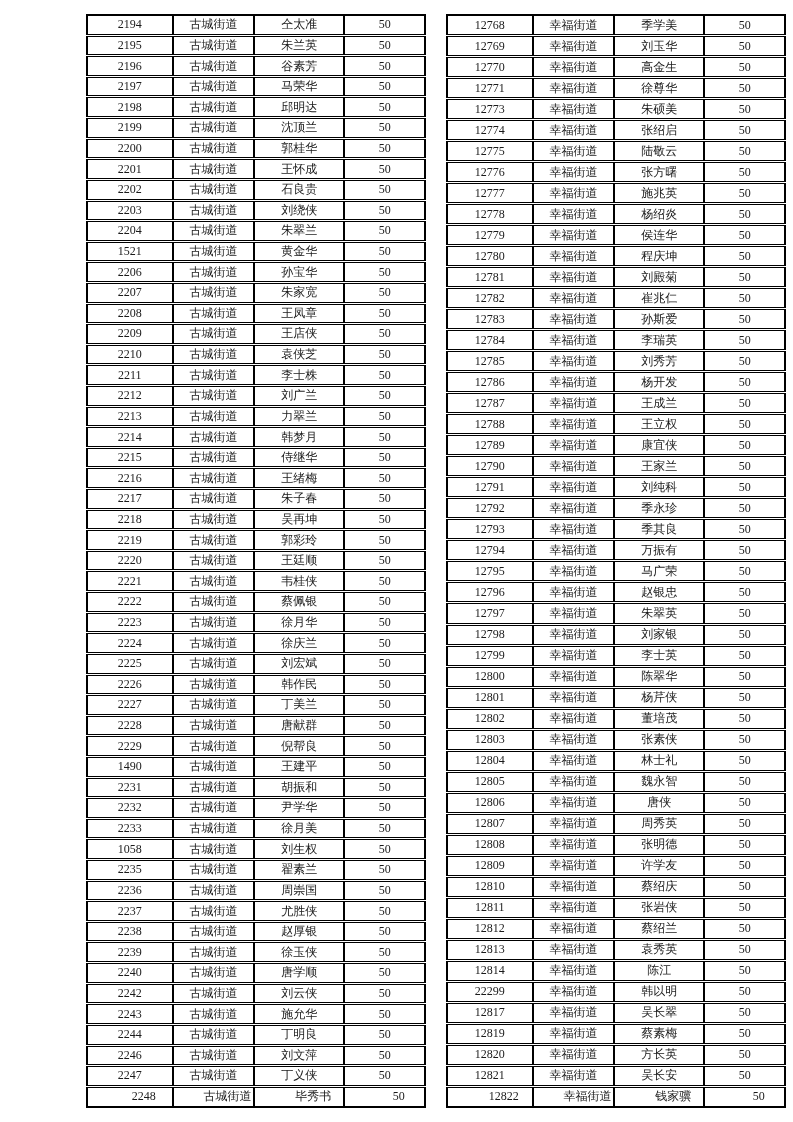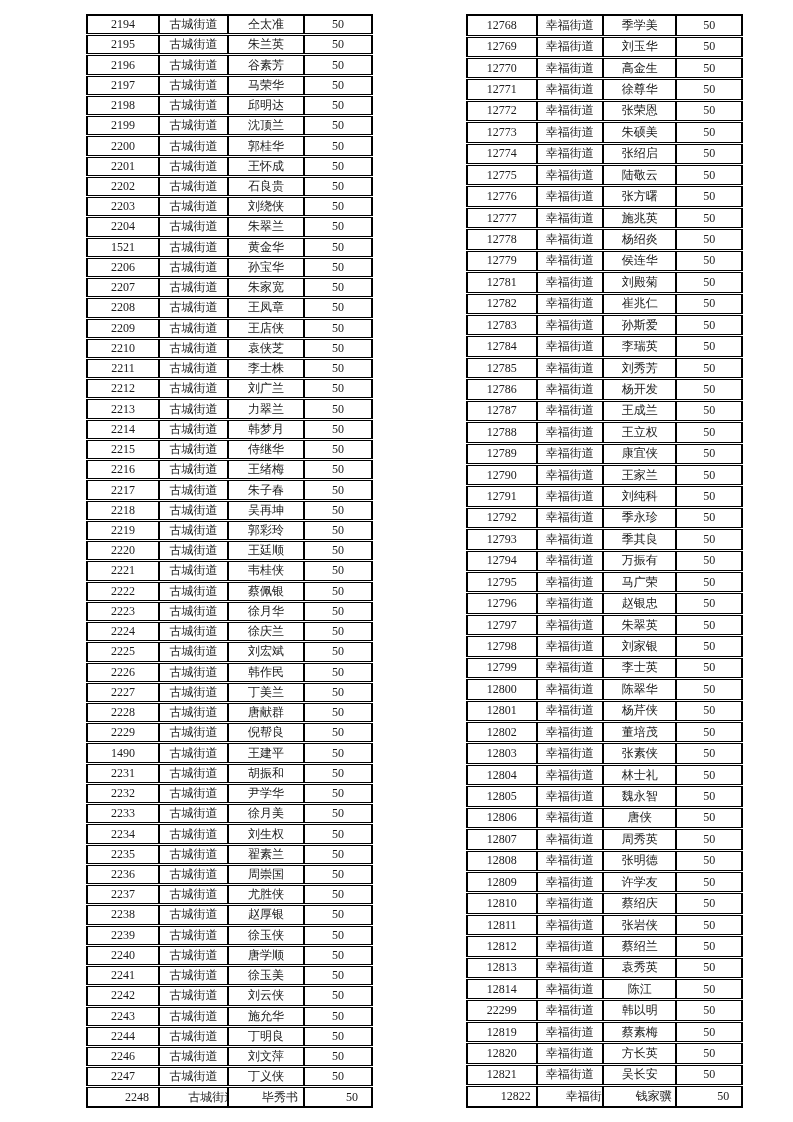--- a/index.html
+++ b/index.html
@@ -16,22 +16,22 @@
     overflow: hidden;
   }
   table.roster {
     position: absolute;
     top: 13px;
     height: 1096px;
     border-collapse: separate;
     border-spacing: 0 1px;
     table-layout: fixed;
   }
-  table.roster.left  { left: 86px;  width: 287px; }
-  table.roster.right { left: 466px; width: 277px; }
+  table.roster.left  { left: 86px;  width: 340px; }
+  table.roster.right { left: 446px; width: 340px; }
   table.roster td {
     border: 1px solid #000000;
     text-align: center;
     vertical-align: middle;
     font-size: 12px;
     color: #1a1a1a;
     padding: 0;
     white-space: nowrap;
     overflow: hidden;
     background: #ffffff;
@@ -292,21 +292,21 @@
           <td>尹学华</td>
           <td>50</td>
         </tr>
         <tr>
           <td>2233</td>
           <td>古城街道</td>
           <td>徐月美</td>
           <td>50</td>
         </tr>
         <tr>
-          <td>2234</td>
+          <td>1058</td>
           <td>古城街道</td>
           <td>刘生权</td>
           <td>50</td>
         </tr>
         <tr>
           <td>2235</td>
           <td>古城街道</td>
           <td>翟素兰</td>
           <td>50</td>
         </tr>
@@ -331,26 +331,20 @@
         <tr>
           <td>2239</td>
           <td>古城街道</td>
           <td>徐玉侠</td>
           <td>50</td>
         </tr>
         <tr>
           <td>2240</td>
           <td>古城街道</td>
           <td>唐学顺</td>
-          <td>50</td>
-        </tr>
-        <tr>
-          <td>2241</td>
-          <td>古城街道</td>
-          <td>徐玉美</td>
           <td>50</td>
         </tr>
         <tr>
           <td>2242</td>
           <td>古城街道</td>
           <td>刘云侠</td>
           <td>50</td>
         </tr>
         <tr>
           <td>2243</td>
@@ -411,26 +405,20 @@
           <td>高金生</td>
           <td>50</td>
         </tr>
         <tr>
           <td>12771</td>
           <td>幸福街道</td>
           <td>徐尊华</td>
           <td>50</td>
         </tr>
         <tr>
-          <td>12772</td>
-          <td>幸福街道</td>
-          <td>张荣恩</td>
-          <td>50</td>
-        </tr>
-        <tr>
           <td>12773</td>
           <td>幸福街道</td>
           <td>朱硕美</td>
           <td>50</td>
         </tr>
         <tr>
           <td>12774</td>
           <td>幸福街道</td>
           <td>张绍启</td>
           <td>50</td>
@@ -459,20 +447,26 @@
           <td>杨绍炎</td>
           <td>50</td>
         </tr>
         <tr>
           <td>12779</td>
           <td>幸福街道</td>
           <td>侯连华</td>
           <td>50</td>
         </tr>
         <tr>
+          <td>12780</td>
+          <td>幸福街道</td>
+          <td>程庆坤</td>
+          <td>50</td>
+        </tr>
+        <tr>
           <td>12781</td>
           <td>幸福街道</td>
           <td>刘殿菊</td>
           <td>50</td>
         </tr>
         <tr>
           <td>12782</td>
           <td>幸福街道</td>
           <td>崔兆仁</td>
           <td>50</td>
@@ -666,20 +660,26 @@
         <tr>
           <td>12814</td>
           <td>幸福街道</td>
           <td>陈江</td>
           <td>50</td>
         </tr>
         <tr>
           <td>22299</td>
           <td>幸福街道</td>
           <td>韩以明</td>
+          <td>50</td>
+        </tr>
+        <tr>
+          <td>12817</td>
+          <td>幸福街道</td>
+          <td>吴长翠</td>
           <td>50</td>
         </tr>
         <tr>
           <td>12819</td>
           <td>幸福街道</td>
           <td>蔡素梅</td>
           <td>50</td>
         </tr>
         <tr>
           <td>12820</td>

